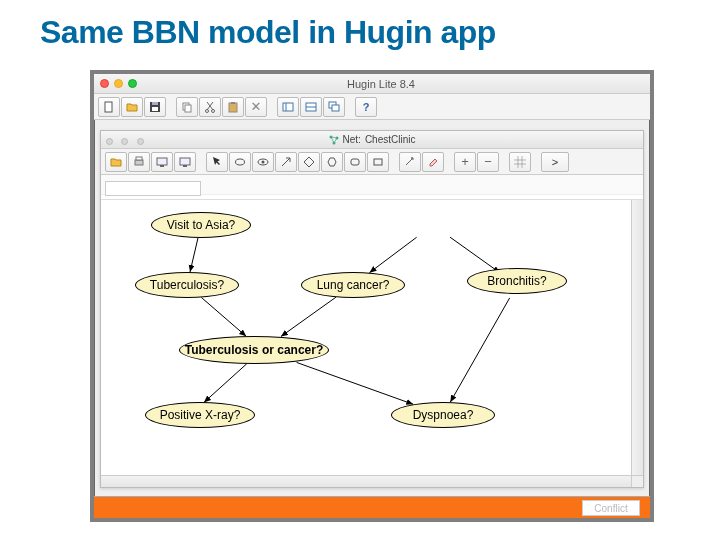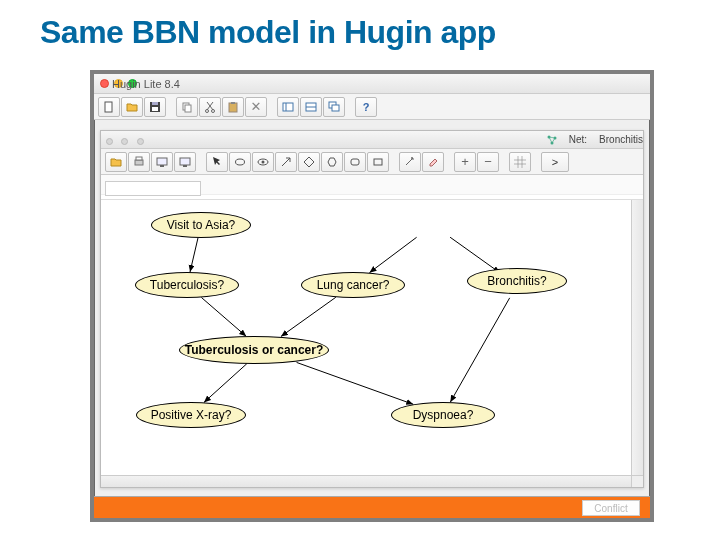--- a/index.html
+++ b/index.html
@@ -41,21 +41,21 @@
   .traffic span {
     width: 9px; height: 9px; border-radius: 50%;
     display: inline-block;
   }
   .tl-red { background: #ff5f57; border: 1px solid #d43; }
   .tl-yel { background: #ffbd2e; border: 1px solid #da3; }
   .tl-grn { background: #28c940; border: 1px solid #1a3; }
   .titlebar-text {
     position: absolute;
     left: 18px; right: 0;
-    text-align: left;
+    text-align: center;
     font-size: 11px;
     color: #555;
   }
   .toolbar {
     height: 26px;
     background: #f4f4f4;
     border-bottom: 1px solid #ccc;
     display: flex;
     align-items: center;
     padding: 0 4px;
@@ -97,21 +97,21 @@
     border-bottom: 1px solid #ccc;
   }
   .sub-traffic span {
     width: 7px; height: 7px; border-radius: 50%;
     background: #d7d7d7; border: 1px solid #bbb;
     display: inline-block; margin-right: 4px;
   }
   .sub-title-text {
     position: absolute; left: 0; right: 0;
     text-align: center; font-size: 10px; color: #444;
-    display: flex; gap: 12px; align-items: center; justify-content: flex-end;
+    display: flex; gap: 4px; align-items: center; justify-content: center;
   }
   .sub-toolbar {
     height: 26px;
     background: #f4f4f4;
     border-bottom: 1px solid #ccc;
     display: flex;
     align-items: center;
     padding: 0 4px;
     gap: 1px;
   }
@@ -277,21 +277,21 @@
         <span></span>
       </div>
       <div class="sub-title-text">
         <svg width="10" height="10" viewBox="0 0 10 10">
             <circle cx="2" cy="2" r="1.5" fill="#4a8"></circle>
             <circle cx="8" cy="3" r="1.5" fill="#4a8"></circle>
             <circle cx="5" cy="8" r="1.5" fill="#4a8"></circle>
             <path d="M2 2L8 3L5 8L2 2" stroke="#4a8" fill="none" stroke-width="0.7"></path>
           </svg>
         <span>Net:</span>
-        <span>Bronchitis</span>
+        <span>ChestClinic</span>
       </div>
     </div>
 
     <div class="sub-toolbar">
       <div class="tbtn">
           <svg viewBox="0 0 12 12">
             <path d="M1 3h4l1 1h5v6H1z" fill="#f5c04a" stroke="#b58a20"></path>
           </svg>
         </div>
       <div class="tbtn">
@@ -398,21 +398,21 @@
             <line x1="234.8217779141385" y1="97.27015863275822" x2="179.96314871338797" y2="136.45489377615147" stroke="#000" stroke-width="1" marker-end="url(#ah)"></line>
             <line x1="145.8135472142745" y1="163.7099920982244" x2="102.9304555774348" y2="202.42389427037136" stroke="#000" stroke-width="1" marker-end="url(#ah)"></line>
             <line x1="195.59070964964206" y1="162.42207805097644" x2="312.2902205040443" y2="204.33074216996067" stroke="#000" stroke-width="1" marker-end="url(#ah)"></line>
             <line x1="408.67973724180484" y1="97.85992106169421" x2="349.3261887439107" y2="202.1296684228596" stroke="#000" stroke-width="1" marker-end="url(#ah)"></line>
           </svg>
       <div class="node" style="left: 50px; top: 12px; width: 100px; height: 26px;">Visit to Asia?</div>
           <div class="node" style="left: 200px; top: 72px; width: 104px; height: 26px;">Lung cancer?</div>
           <div class="node" style="left: 34px; top: 72px; width: 104px; height: 26px;">Tuberculosis?</div>
           <div class="node" style="left: 366px; top: 68px; width: 100px; height: 26px;">Bronchitis?</div>
           <div class="node" style="left: 78px; top: 136px; width: 150px; height: 28px; font-weight: bold;">Tuberculosis or cancer?</div>
-          <div class="node" style="left: 35px; top: 202px; width: 110px; height: 26px;">Positive X-ray?</div>
+          <div class="node" style="left: 44px; top: 202px; width: 110px; height: 26px;">Positive X-ray?</div>
           <div class="node" style="left: 290px; top: 202px; width: 104px; height: 26px;">Dyspnoea?</div>
         </div>
       <div class="vscroll"></div>
       <div class="hscroll"></div>
       <div class="corner"></div>
     </div>
   </div>
 
   <div class="statusbar">
     <div class="conflict-label">Conflict</div>

